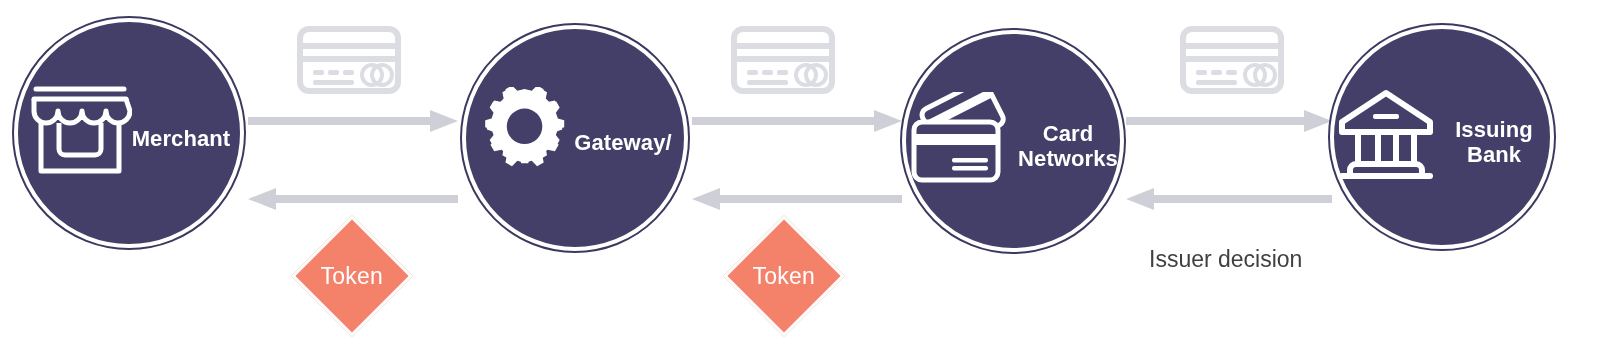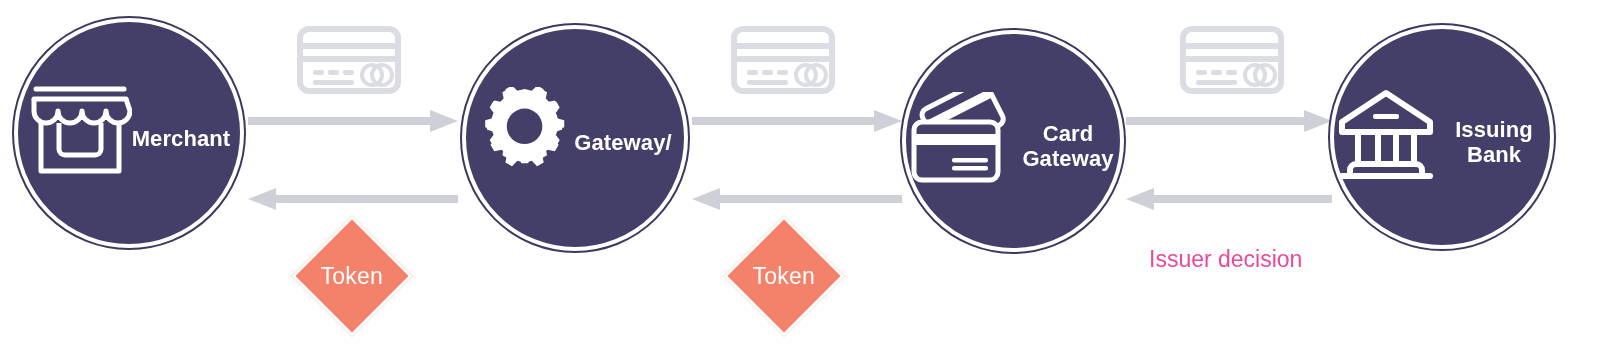--- a/index.html
+++ b/index.html
@@ -68,21 +68,21 @@
     color: #ffffff;
     font-size: 23px;
     font-weight: 400;
     letter-spacing: .2px;
     white-space: nowrap;
   }
 
   
   .caption {
     position: absolute;
-    color: #ec4899;
+    color: #404040;
     font-size: 23px;
     font-weight: 400;
     white-space: nowrap;
   }
 </style>
 </head>
 <body>
 
 <div id="canvas">
 
@@ -202,21 +202,21 @@
         <g transform="rotate(-27 55 46)">
           <rect x="30" y="4" width="72" height="48" rx="7" ry="7" fill="#433f68" stroke="#ffffff" stroke-width="5"></rect>
           <rect x="30" y="15" width="72" height="9" fill="#ffffff"></rect>
         </g>
         <rect x="8" y="30" width="84" height="58" rx="8" ry="8" fill="#433f68" stroke="#ffffff" stroke-width="5"></rect>
         <rect x="8" y="42" width="84" height="11" fill="#ffffff"></rect>
         <rect x="46" y="66" width="36" height="4.5" rx="2" fill="#ffffff"></rect>
         <rect x="46" y="74" width="36" height="4.5" rx="2" fill="#ffffff"></rect>
       </svg>
     </span>
-    <span class="node-label" style="font-size:22px; margin-top:12px;">Card Gateway</span>
+    <span class="node-label" style="font-size:22px; margin-top:12px;">Card Networks</span>
   </div>
 
   <div class="node" style="left:1330px; top:25px; width:224px; height:224px;justify-content:flex-end;">
     <span class="node-icon">
       <svg width="104" height="94" viewBox="0 0 104 94">
         <path d="M8 34 L52 5 L96 34 L96 44 L8 44 Z" fill="none" stroke="#ffffff" stroke-width="6" stroke-linejoin="round"></path>
         <rect x="39" y="26" width="26" height="5" rx="2" fill="#ffffff"></rect>
         <path d="M24 46 V74" stroke="#ffffff" stroke-width="6" fill="none"></path>
         <path d="M44 46 V74" stroke="#ffffff" stroke-width="6" fill="none"></path>
         <path d="M62 46 V74" stroke="#ffffff" stroke-width="6" fill="none"></path>

